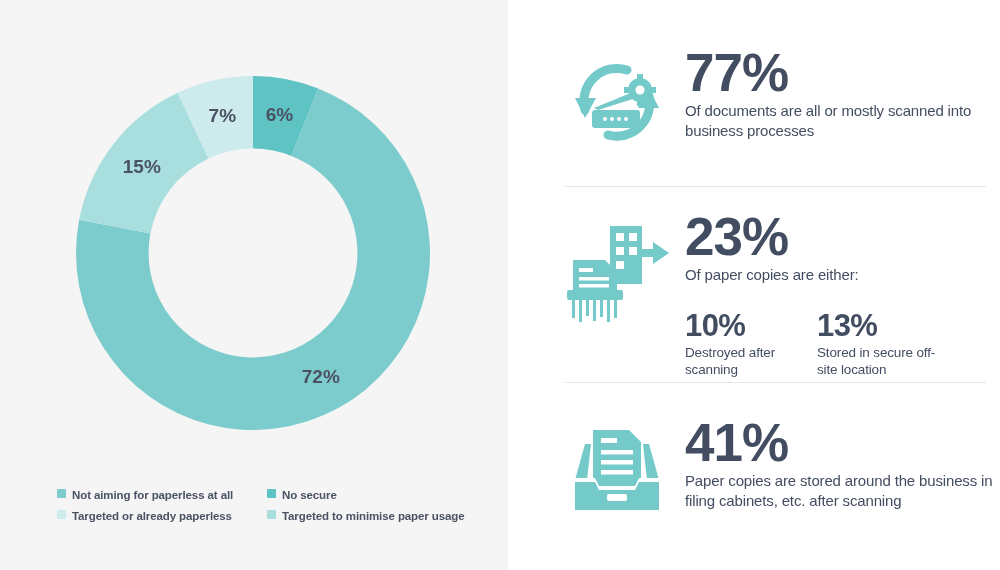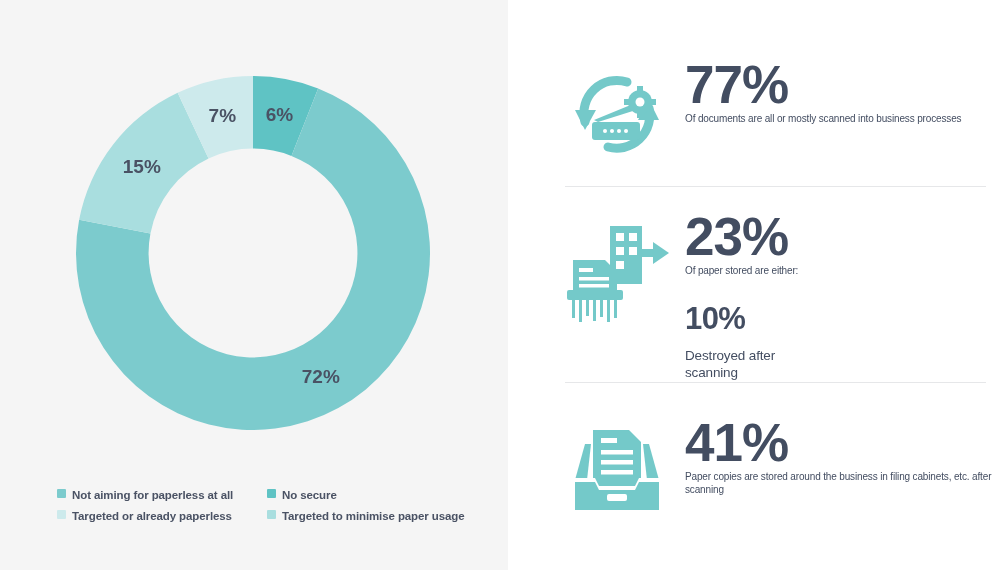--- a/index.html
+++ b/index.html
@@ -52,40 +52,40 @@
   .stat-icon{
     flex:0 0 120px;display:flex;align-items:center;justify-content:center;
   }
   .stat-body{flex:1;padding-left:8px;}
   .big-number{
     font-size:53px;font-weight:bold;color:#434d61;
     line-height:0.95;letter-spacing:-1px;
     font-family:"Liberation Sans", sans-serif;
   }
   .stat-desc{
-    font-size:10px;color:#434d61;line-height:1.28;
+    font-size:15px;color:#434d61;line-height:1.28;
     margin-top:3px;letter-spacing:-0.15px;
   }
   .sub-stats{display:flex;margin-top:14px;}
   .sub-stat{width:132px;}
   .sub-number{
     font-size:31px;font-weight:bold;color:#434d61;
     line-height:1;letter-spacing:-0.6px;margin-top:11px;
   }
   .sub-desc{
-    font-size:13.5px;color:#434d61;line-height:1.28;margin-top:13px;
+    font-size:13.5px;color:#434d61;line-height:1.28;margin-top:3px;
     letter-spacing:-0.15px;
   }
   .divider{
     position:absolute;left:57px;width:421px;height:1px;background:#e6e7e9;
   }
   .d1{top:186px;}
   .d2{top:382px;}
 
-  .blk1{top:60px;}
+  .blk1{top:48px;}
   .blk2{top:212px;justify-content:center;}
   .blk3{top:418px;justify-content:space-between;}
 </style>
 </head>
 <body>
 
 <div class="page">
 
   <div class="left-panel">
 
@@ -195,25 +195,29 @@
             <rect x="55" y="49" width="8" height="8"></rect>
 
             <rect x="18" y="56" width="14" height="4"></rect>
             <rect x="18" y="65" width="30" height="3.5"></rect>
             <rect x="18" y="72" width="30" height="3.5"></rect>
           </g>
         </svg>
       </div>
       <div class="stat-body">
         <div class="big-number">23%</div>
-        <div class="stat-desc">Of paper stored are either:</div>
+        <div class="stat-desc">Of paper copies are either:</div>
         <div class="sub-stats">
           <div class="sub-stat">
             <div class="sub-number">10%</div>
             <div class="sub-desc">Destroyed after scanning</div>
+          </div>
+          <div class="sub-stat">
+            <div class="sub-number">13%</div>
+            <div class="sub-desc">Stored in secure off-site location</div>
           </div>
         </div>
       </div>
     </div>
 
     <div class="stat-block blk3">
       <div class="stat-icon">
         <svg width="104" height="104" viewBox="0 0 104 104">
           <g fill="#74c9c9">
 

